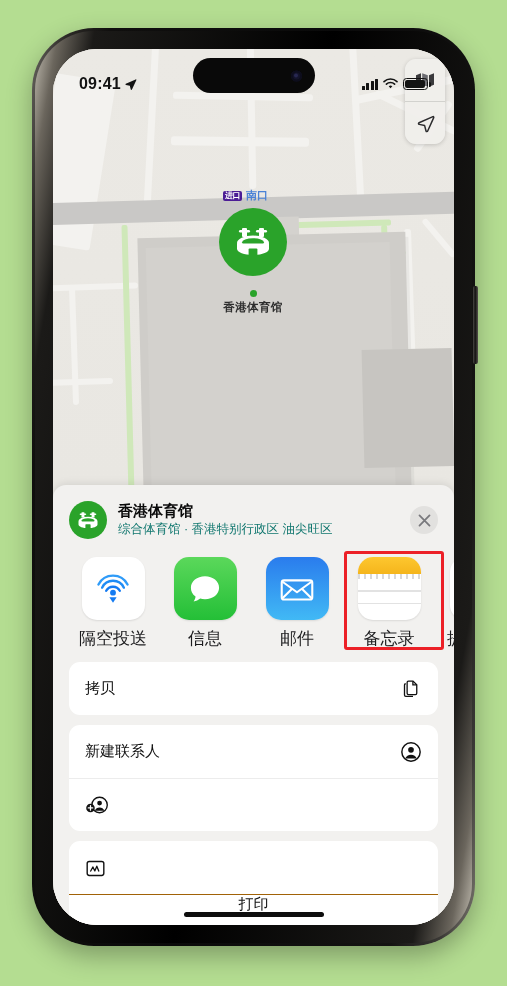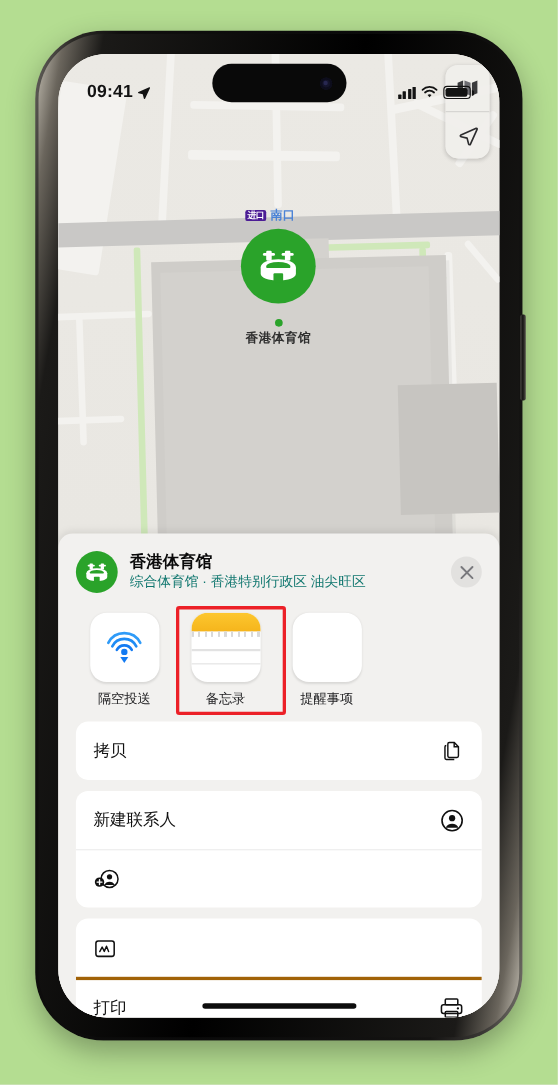--- a/index.html
+++ b/index.html
@@ -123,21 +123,21 @@
   .sh-close{
     width:28px;height:28px;border-radius:50%;background:#e2e1df;flex:none;
     display:flex;align-items:center;justify-content:center;color:#79797d;
   }
 
   
   .apps{display:flex;gap:16px;padding:8px 0 6px 22px;overflow:hidden;}
   .app{width:76px;flex:none;text-align:center;position:relative;}
   .app .tile{width:63px;height:63px;border-radius:15px;margin:0 auto;overflow:hidden;position:relative;
     box-shadow:0 1px 2px rgba(0,0,0,.10);}
-  .app .cap{font-size:12px;color:#1c1c1e;margin-top:7px;font-weight:500;}
+  .app .cap{font-size:17px;color:#1c1c1e;margin-top:7px;font-weight:500;}
   .app.sel{}
   .sel-box{
     position:absolute;left:-7px;top:-6px;width:100px;height:99px;
     border:3px solid #ec2027;border-radius:3px;box-sizing:border-box;pointer-events:none;
   }
   .t-airdrop{background:#fff;display:flex;align-items:center;justify-content:center;}
   .t-msg{background:linear-gradient(180deg,#5bd85b,#24bf37);display:flex;align-items:center;justify-content:center;}
   .t-mail{background:linear-gradient(180deg,#2a7ced,#41b9f5);display:flex;align-items:center;justify-content:center;}
   .t-notes{background:#fff;}
   .t-notes .top{height:17px;background:linear-gradient(180deg,#fdc72f,#f5b51c);}
@@ -303,21 +303,39 @@
                 <circle cx="22" cy="26" r="3.2" fill="#147bf2"></circle>
                 <path d="M14.5 24a8.5 8.5 0 0 1 15 0" fill="none" stroke="#147bf2" stroke-width="2.6" stroke-linecap="round"></path>
                 <path d="M10 20.5a13.3 13.3 0 0 1 24 0" fill="none" stroke="#1f8cf5" stroke-width="2.6" stroke-linecap="round"></path>
                 <path d="M6 17a18 18 0 0 1 32 0" fill="none" stroke="#2f9bf8" stroke-width="2.6" stroke-linecap="round"></path>
                 <path d="M18 31h8l-4 6z" fill="#147bf2"></path>
               </svg>
             </div>
             <div class="cap">隔空投送</div>
           </div>
 
-
+          <div class="app">
+            <div class="tile t-msg">
+              <svg width="40" height="40" viewBox="0 0 44 44">
+                <path d="M22 8c8.8 0 15.5 5.5 15.5 12.6S30.8 33.2 22 33.2c-1.9 0-3.7-.2-5.3-.7-2 1.6-4.6 2.9-7.2 3.3.9-1.5 2-3.5 2.1-5.6C8 27.9 6.5 24.4 6.5 20.6 6.5 13.5 13.2 8 22 8z" fill="#fff"></path>
+              </svg>
+            </div>
+            <div class="cap">信息</div>
+          </div>
+
+          <div class="app">
+            <div class="tile t-mail">
+              <svg width="42" height="42" viewBox="0 0 44 44">
+                <rect x="6" y="13" width="32" height="20" rx="2.4" fill="none" stroke="#fff" stroke-width="2.2"></rect>
+                <path d="M6.8 14.4 22 25.4l15.2-11" fill="none" stroke="#fff" stroke-width="2.2" stroke-linejoin="round"></path>
+                <path d="M6.8 31.8 16.6 22M37.2 31.8 27.4 22" fill="none" stroke="#fff" stroke-width="2.2"></path>
+              </svg>
+            </div>
+            <div class="cap">邮件</div>
+          </div>
 
           <div class="app sel">
             <div class="tile t-notes">
               <div class="top"></div>
               <div class="rings"></div>
               <div class="ln"></div>
               <div class="ln"></div>
             </div>
             <div class="cap">备忘录</div>
             <div class="sel-box"></div>
@@ -374,21 +392,21 @@
 
           <div class="card">
             <div class="row">
               <span class="ic">
                 <svg width="21" height="20" viewBox="0 0 24 22">
                   <rect x="2.5" y="3.5" width="19" height="16" rx="2.4" fill="none" stroke="#111" stroke-width="1.6"></rect>
                   <path d="M6.5 14.5 9 9.8l2.2 4.5 2.3-5.4 2.2 5.6" fill="none" stroke="#111" stroke-width="1.5" stroke-linejoin="round" stroke-linecap="round"></path>
                 </svg>
               </span>
             </div>
-            <div class="row" style="border-top:3px solid #a16207;">
+            <div class="row" style="border-top:1px solid #a16207;flex-direction:column;">
               <span class="lbl">打印</span>
               <span class="ic">
                 <svg width="23" height="21" viewBox="0 0 26 24">
                   <rect x="6.5" y="2.5" width="13" height="6" rx="1" fill="none" stroke="#111" stroke-width="1.6"></rect>
                   <rect x="2.5" y="8.5" width="21" height="9" rx="2.2" fill="none" stroke="#111" stroke-width="1.6"></rect>
                   <circle cx="19.6" cy="12.3" r="1.2" fill="#111"></circle>
                   <rect x="6.5" y="15.5" width="13" height="6" rx="1" fill="none" stroke="#111" stroke-width="1.6"></rect>
                 </svg>
               </span>
             </div>

